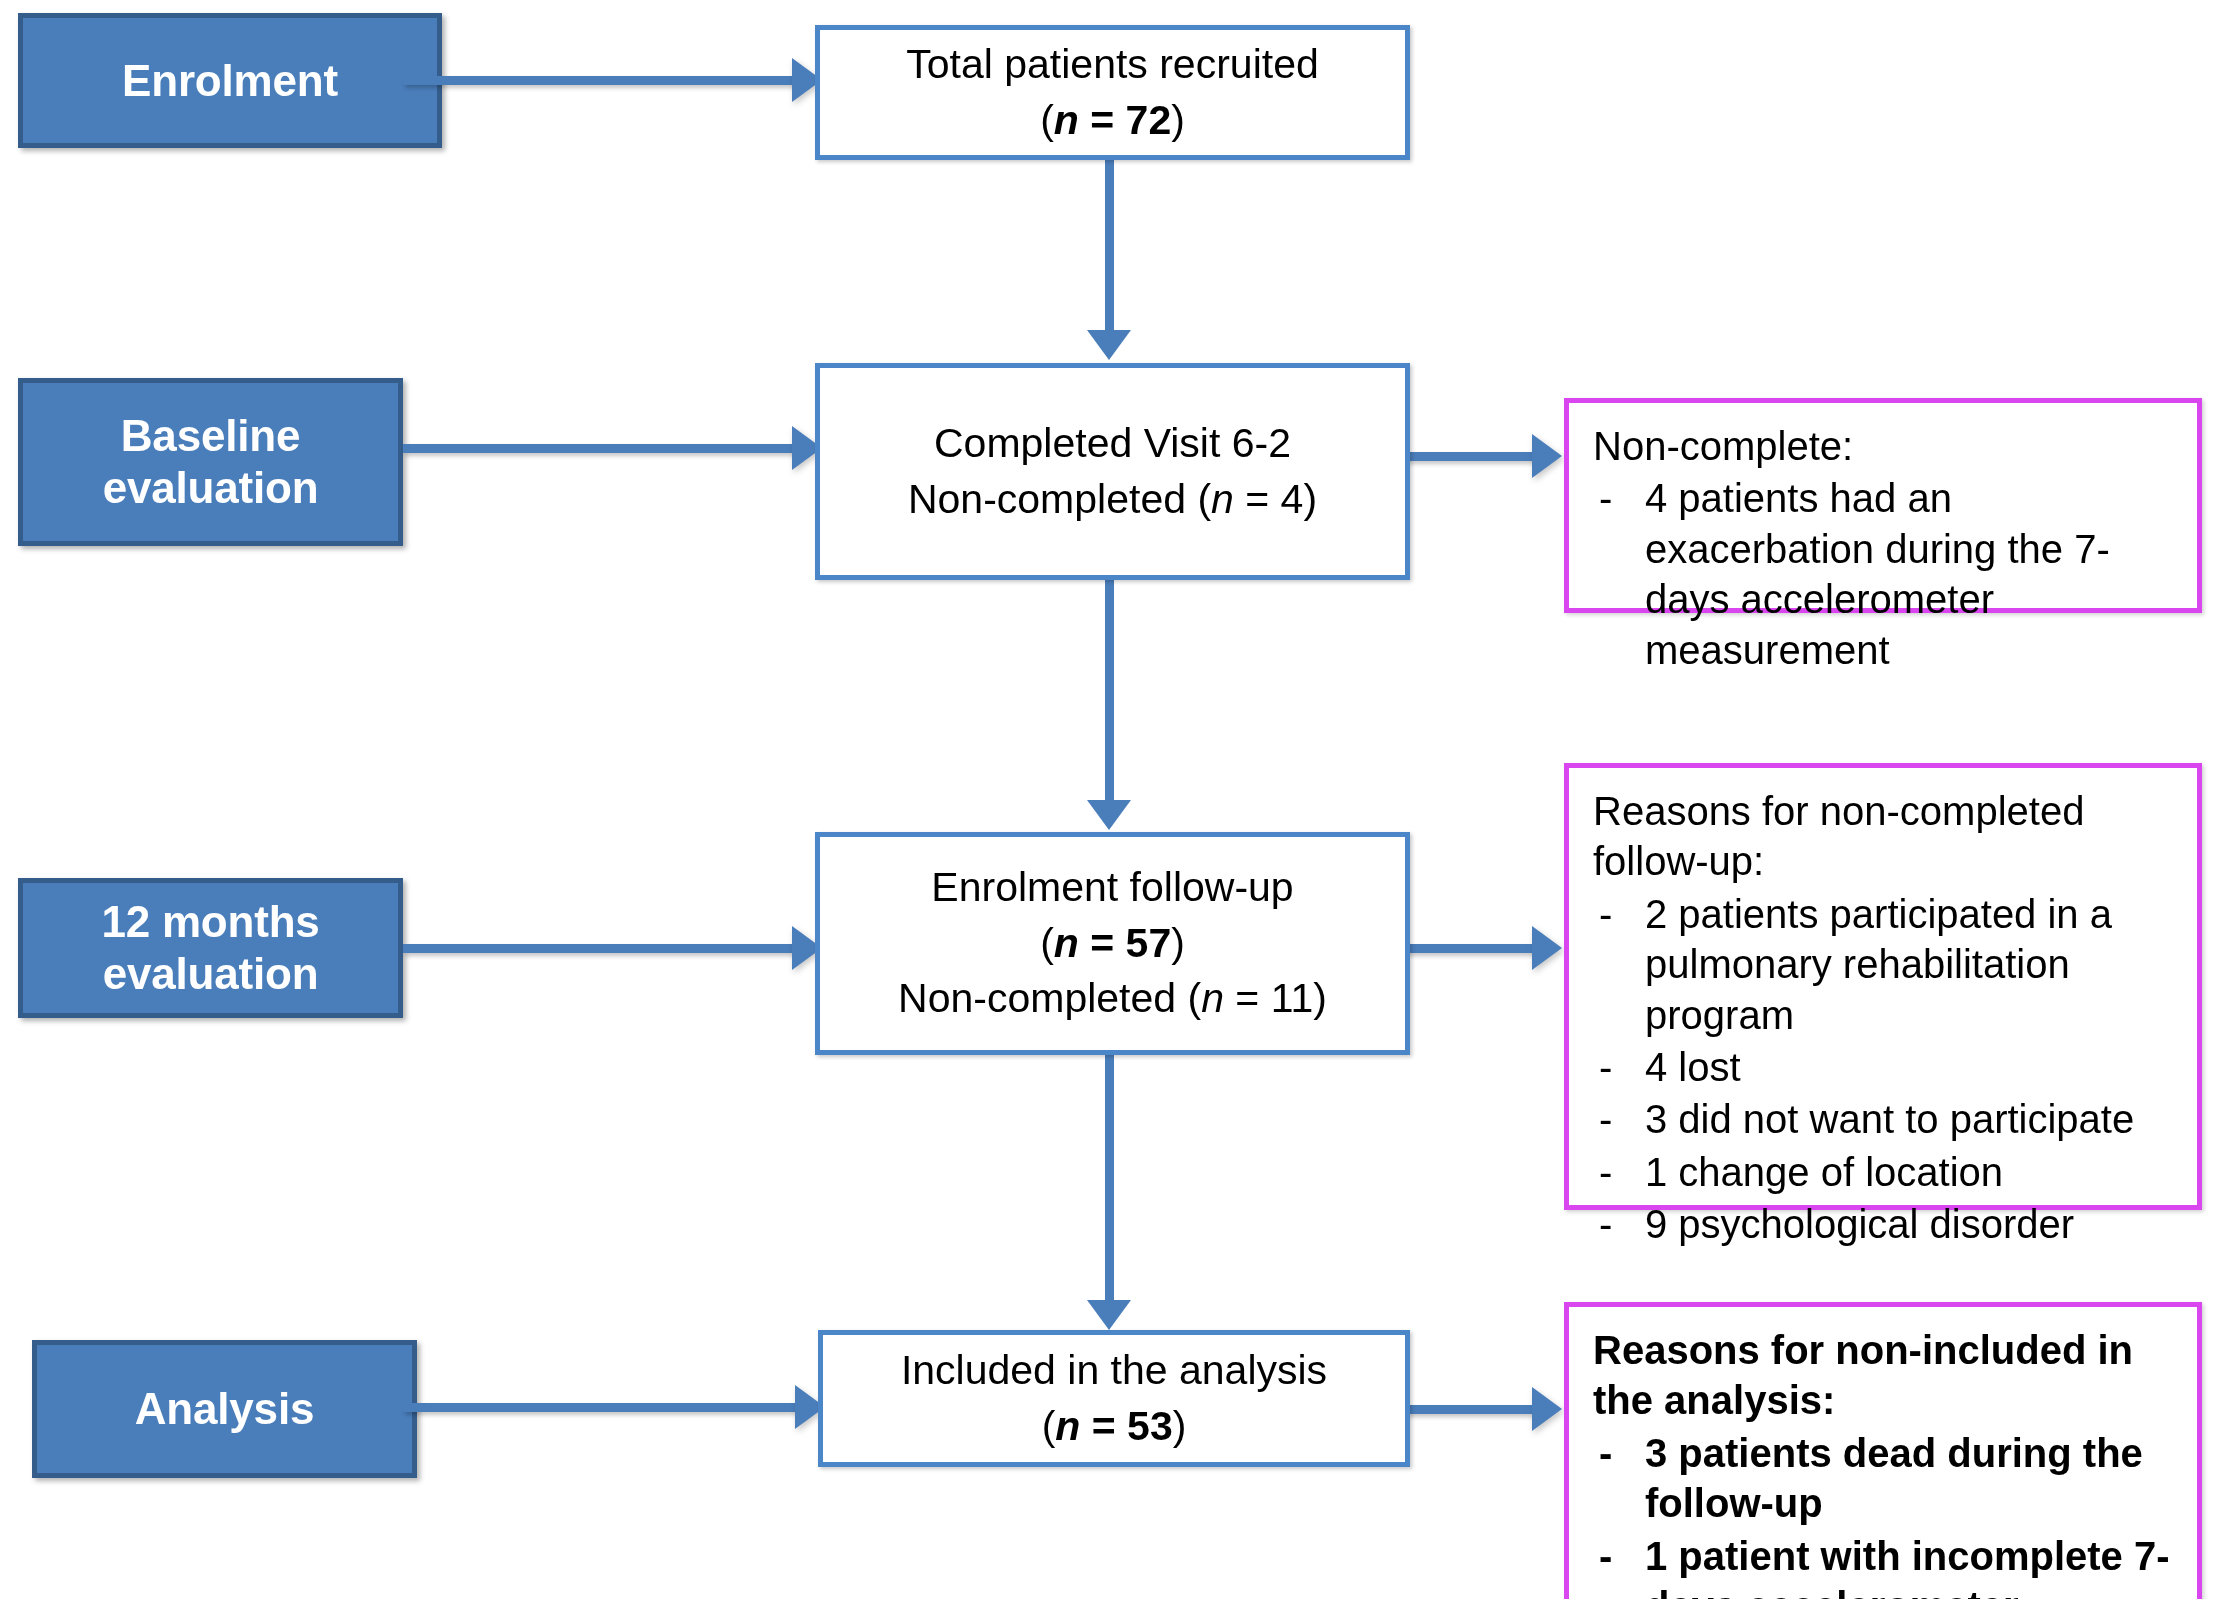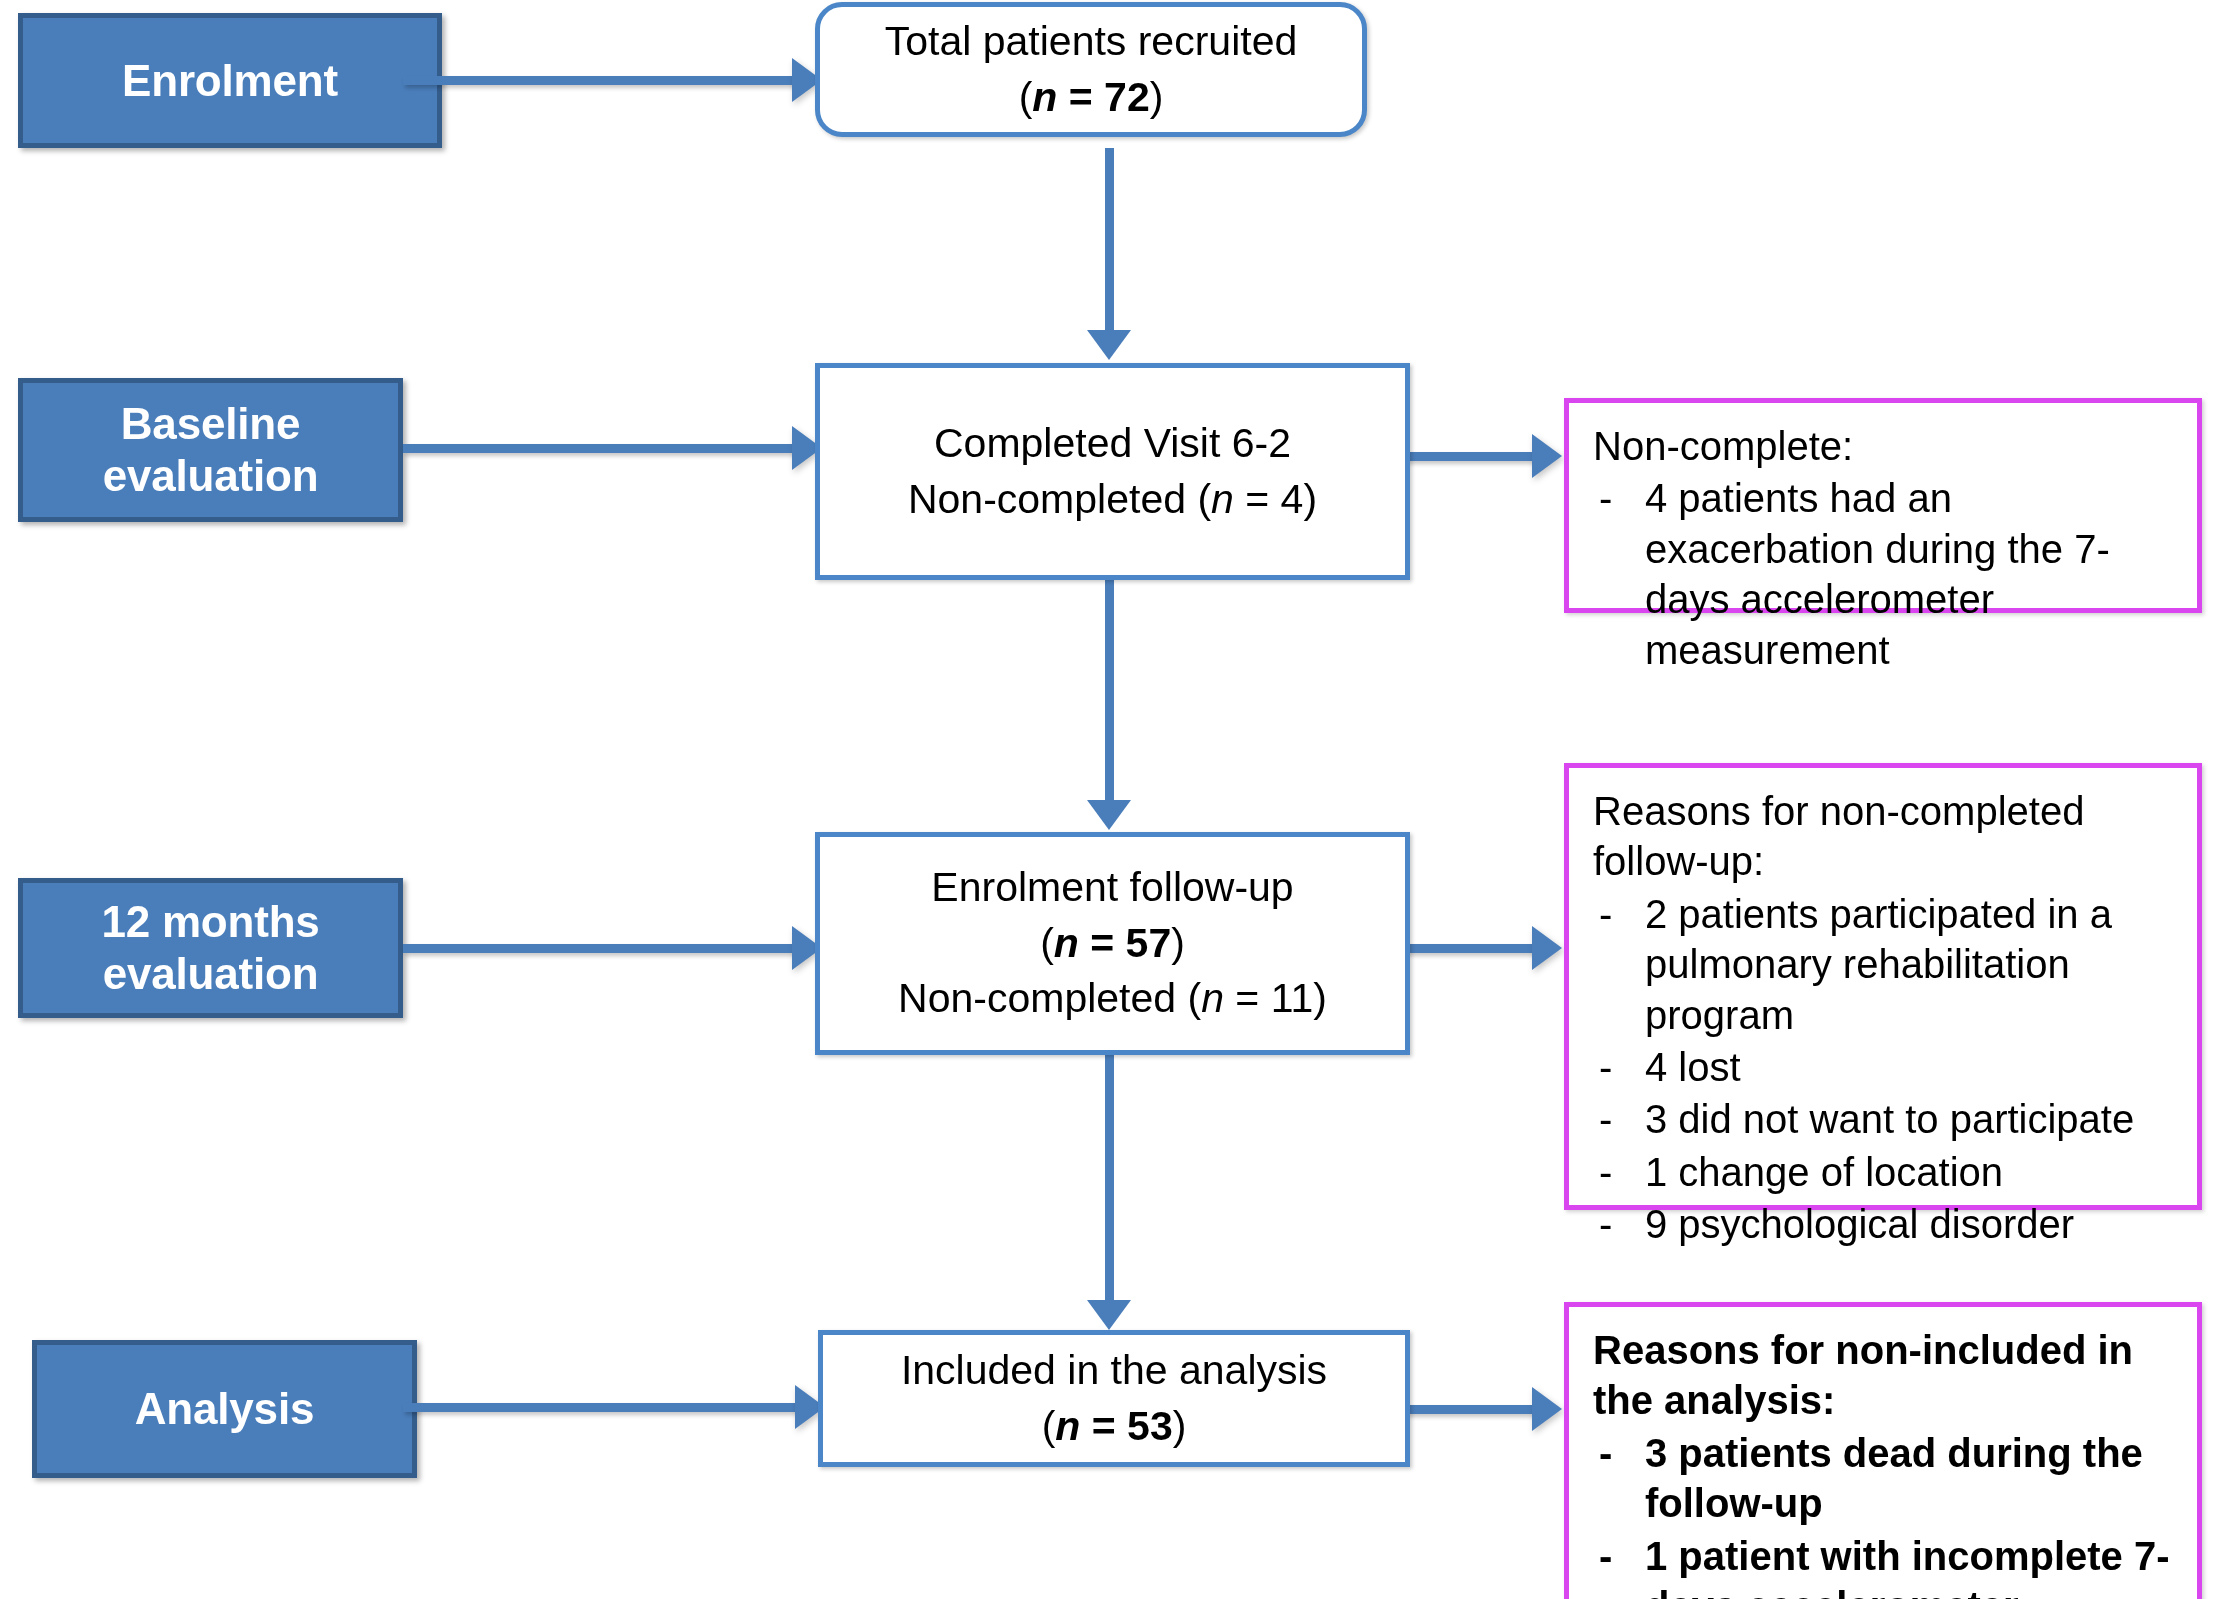--- a/index.html
+++ b/index.html
@@ -108,21 +108,21 @@
     border-top: 30px solid #4A7EBB;
   }
 </style>
 </head>
 <body>
 
 <div id="canvas">
 
   <div class="stage-box" style="left:18px; top:13px; width:424px; height:135px;">Enrolment</div>
 
-  <div class="stage-box" style="left:18px; top:378px; width:385px; height:144px;">Baseline
+  <div class="stage-box" style="left:18px; top:378px; width:385px; height:168px;">Baseline
 evaluation</div>
 
   <div class="stage-box" style="left:18px; top:878px; width:385px; height:140px;">12 months
 evaluation</div>
 
   <div class="stage-box" style="left:32px; top:1340px; width:385px; height:138px;text-align:right;">Analysis</div>
 
   <div class="hline" style="left:403px; top:76px;  width:395px;"></div>
   <div class="arrow-right" style="left:792px; top:58px;"></div>
 
@@ -146,21 +146,21 @@
 
   <div class="hline" style="left:1405px; top:452px; width:132px;"></div>
   <div class="arrow-right" style="left:1532px; top:434px;"></div>
 
   <div class="hline" style="left:1405px; top:944px; width:132px;"></div>
   <div class="arrow-right" style="left:1532px; top:926px;"></div>
 
   <div class="hline" style="left:1405px; top:1405px; width:132px;"></div>
   <div class="arrow-right" style="left:1532px; top:1387px;"></div>
 
-  <div class="flow-box" style="left:815px; top:2px; width:552px; height:135px;border-radius:27px;">
+  <div class="flow-box" style="left:815px; top:25px; width:595px; height:135px;">
     <span class="lines">
       <span class="ln">Total patients recruited</span>
       <span class="ln"><span>(</span><b><em>n</em></b><b> = </b><b>72</b><span>)</span></span>
     </span>
   </div>
 
   <div class="flow-box" style="left:815px; top:363px; width:595px; height:217px;">
     <span class="lines">
       <span class="ln">Completed Visit 6-2</span>
       <span class="ln"><span>Non-completed (</span><em>n</em><span> = </span><span>4</span><span>)</span></span>

